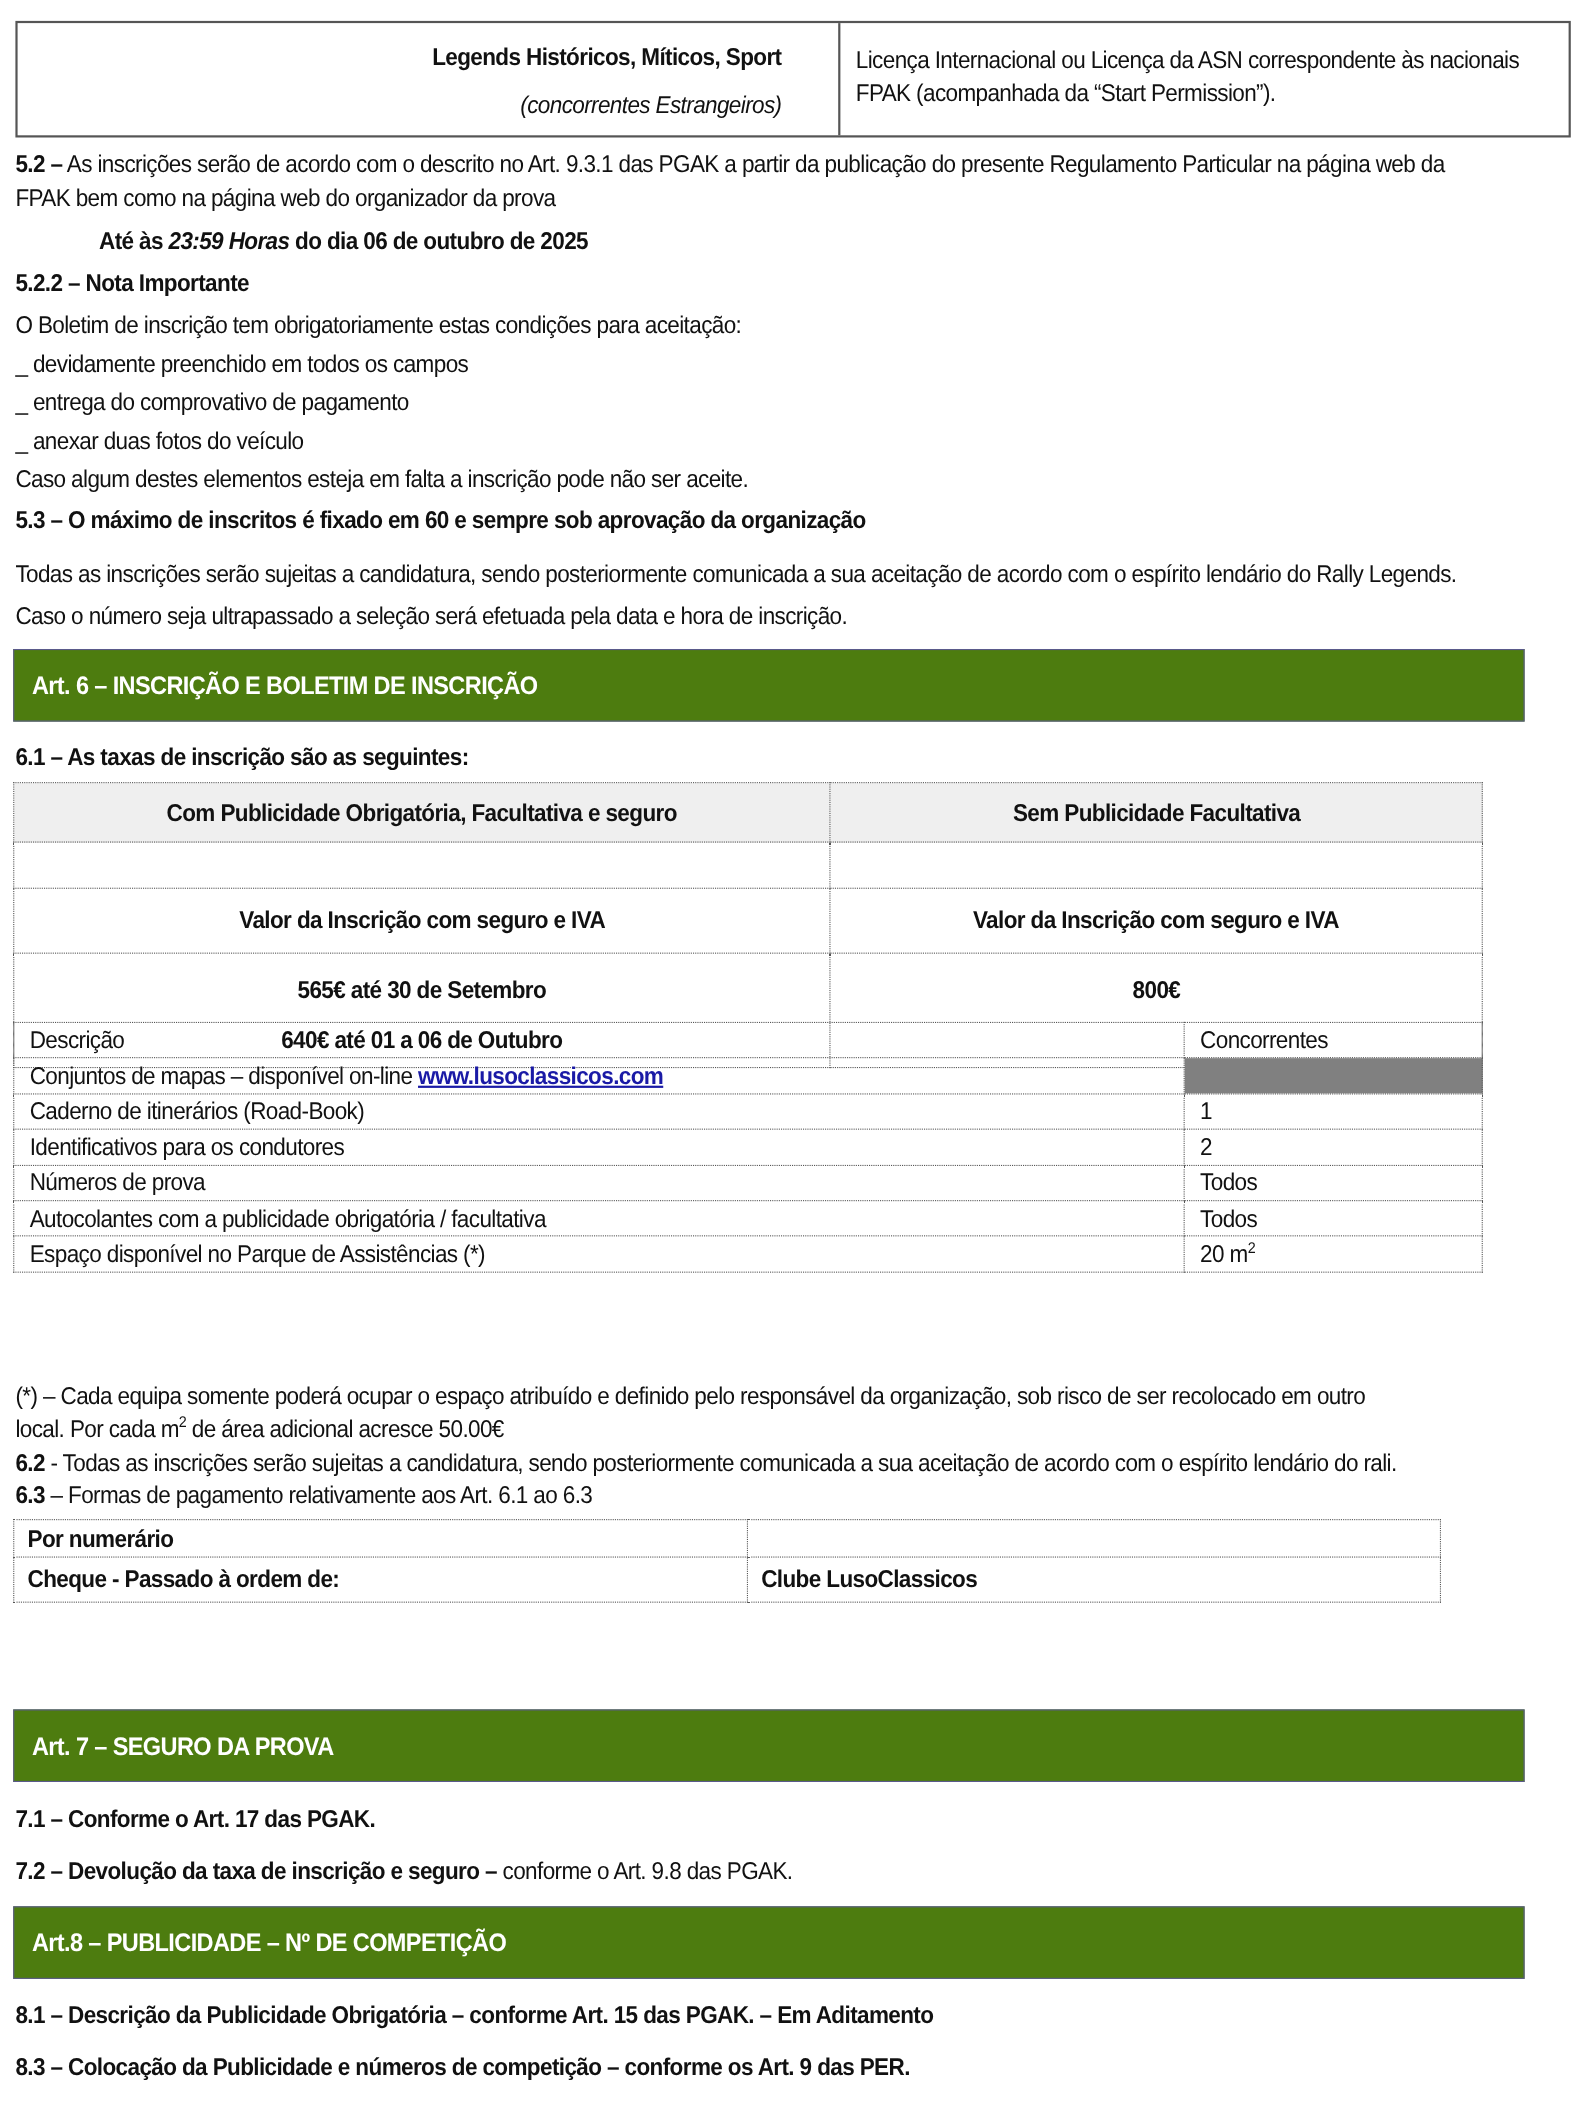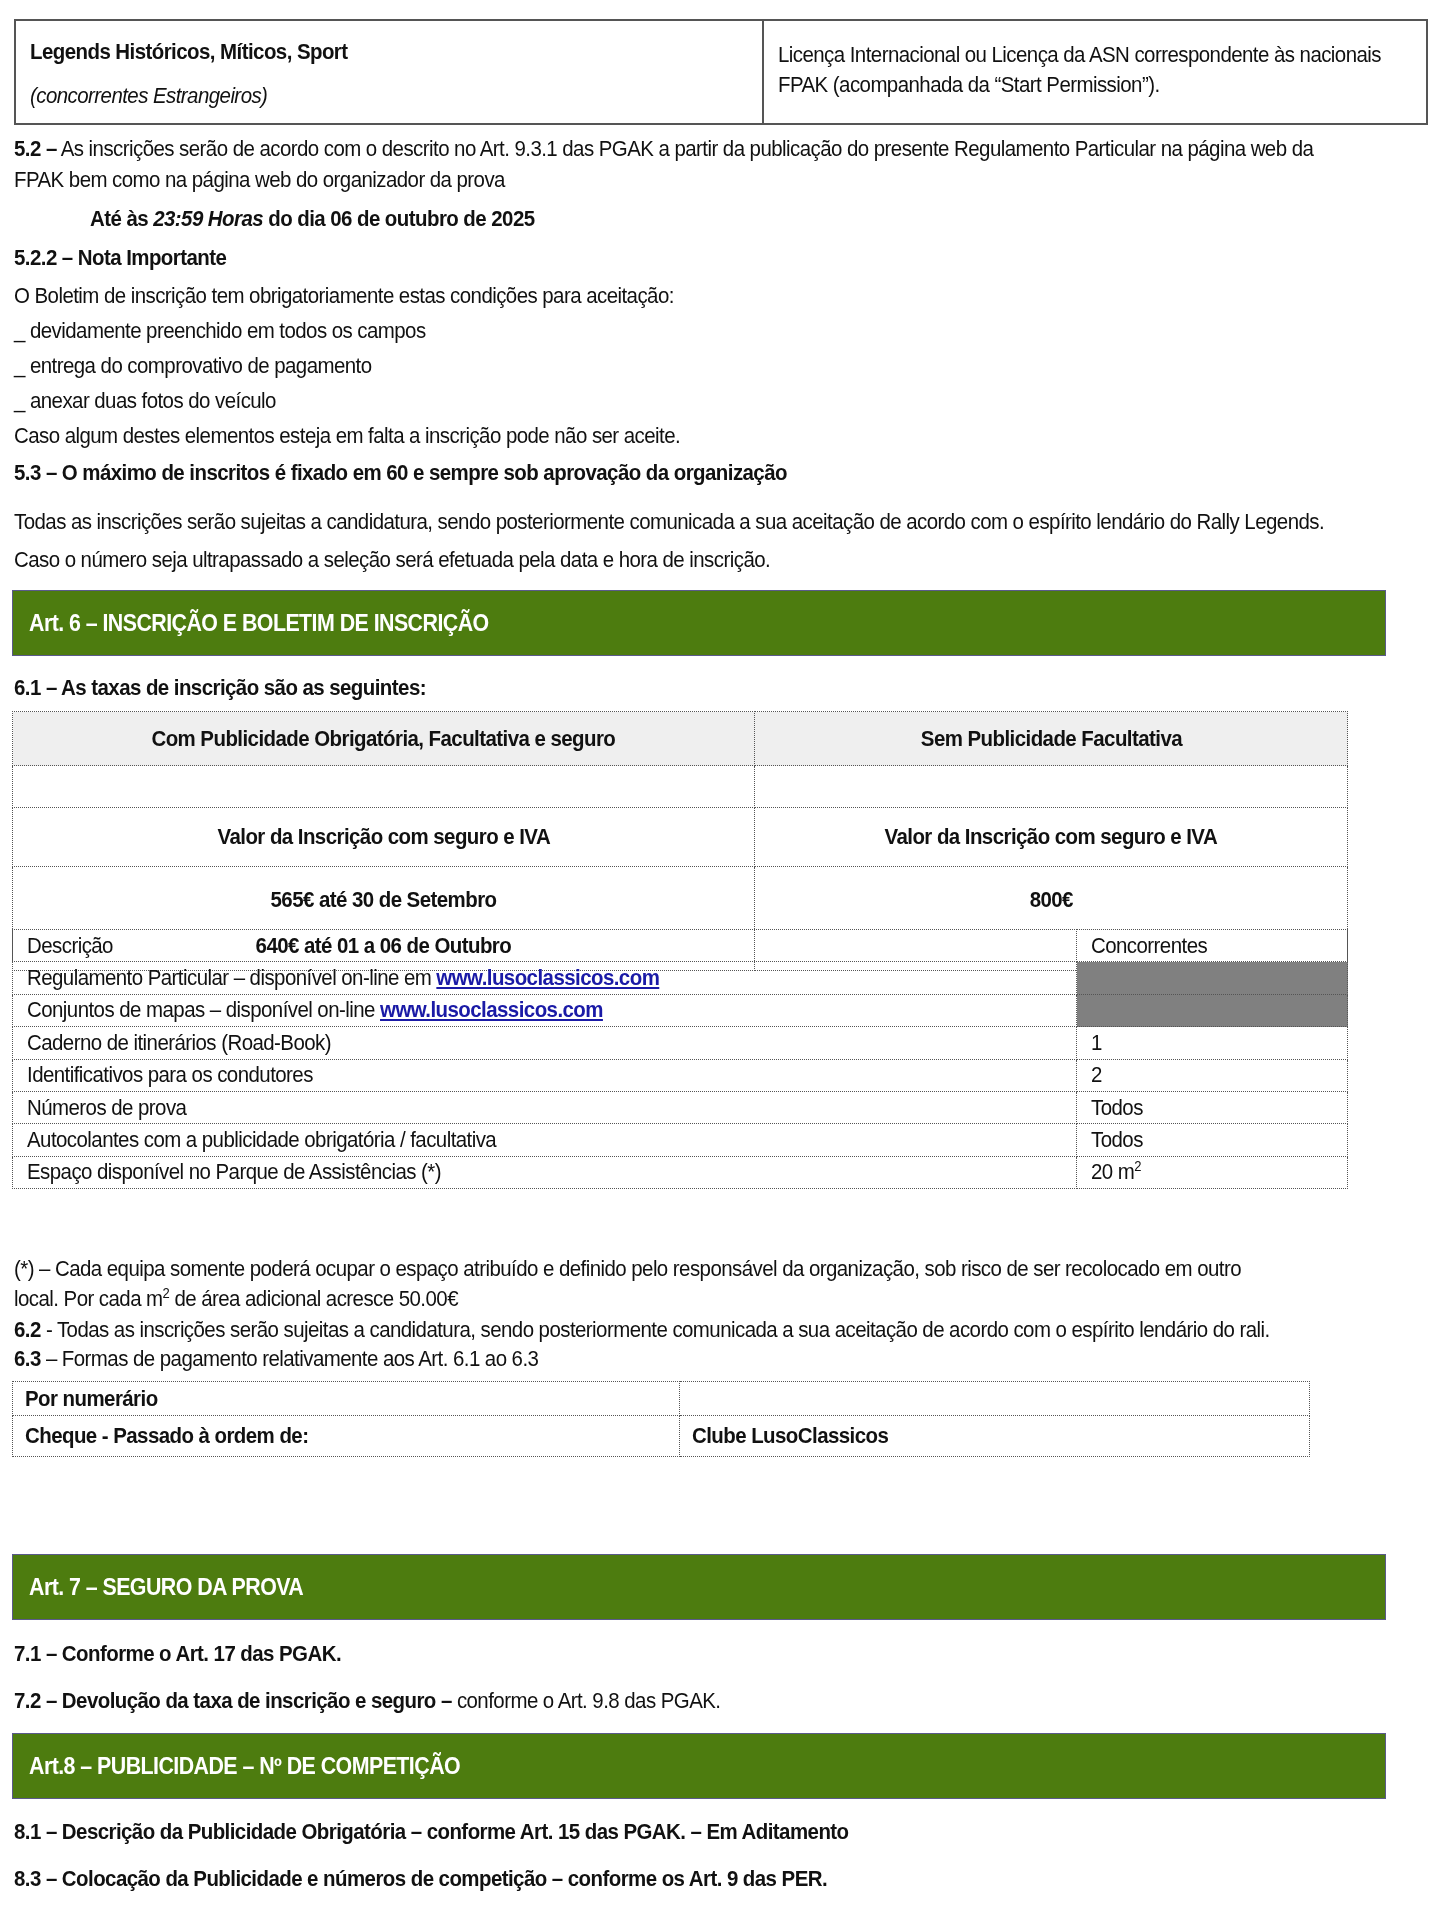--- a/index.html
+++ b/index.html
@@ -10,21 +10,21 @@
     color: #111; font-size: 22px;
   }
   .abs { position: absolute; }
   .line { position: absolute; left: 14px; white-space: nowrap; line-height: 28px; letter-spacing: -0.6px; transform: scaleX(0.93); transform-origin: left center; }
   .b { font-weight: bold; }
   .i { font-style: italic; }
   a.link { color: #1a1aa6; text-decoration: underline; font-weight: bold; }
 
   
   .lic-table { left: 14px; top: 19px; width: 1414px; height: 106px; border: 2px solid #555; display: flex; }
-  .lic-left { width: 836px; border-right: 2px solid #555; padding: 16px 0 0 14px; }
+  .lic-left { width: 836px; border-right: 2px solid #555; padding: 16px 0 0 14px; text-align: right; }
   .lic-right { flex: 1; padding: 19px 0 0 14px; }
   .lic-left .t1, .lic-left .t2, .lic-right .t { white-space: nowrap; letter-spacing: -0.6px; transform: scaleX(0.93); transform-origin: left center; }
   .lic-left .t1 { font-weight: bold; line-height: 30px; }
   .lic-left .t2 { font-style: italic; line-height: 30px; margin-top: 14px; }
   .lic-right .t { line-height: 30px; }
 
   
   .sec-head { position: absolute; left: 12px; width: 1374px; height: 66px; background: #4d7c0f; border: 1px solid #5a5a8a; color: #fff; font-weight: bold; font-size: 23px; padding-left: 16px; line-height: 64px; }
   .sec-head span { display: inline-block; letter-spacing: -0.6px; transform: scaleX(0.93); transform-origin: left center; }
 
@@ -113,24 +113,20 @@
 
 <table class="desc-table">
   <tbody>
       <tr>
     <td><span class="txt">Descrição</span></td>
     <td class="c2"><span class="txt">Concorrentes</span></td>
   </tr>
   </tbody>
     <tbody id="desc-rows">
       <tr>
-        <td><span class="txt"><span>Regulamento Particular – disponível on-line em </span><a class="link">www.lusoclassicos.com</a></span></td>
-        <td class="c2 grey"><span class="txt"><span></span></span></td>
-      </tr>
-      <tr>
         <td><span class="txt"><span>Conjuntos de mapas – disponível on-line </span><a class="link">www.lusoclassicos.com</a></span></td>
         <td class="c2 grey"><span class="txt"><span></span></span></td>
       </tr>
       <tr>
         <td><span class="txt"><span>Caderno de itinerários (Road-Book)</span></span></td>
         <td class="c2"><span class="txt"><span>1</span></span></td>
       </tr>
       <tr>
         <td><span class="txt"><span>Identificativos para os condutores</span></span></td>
         <td class="c2"><span class="txt"><span>2</span></span></td>

